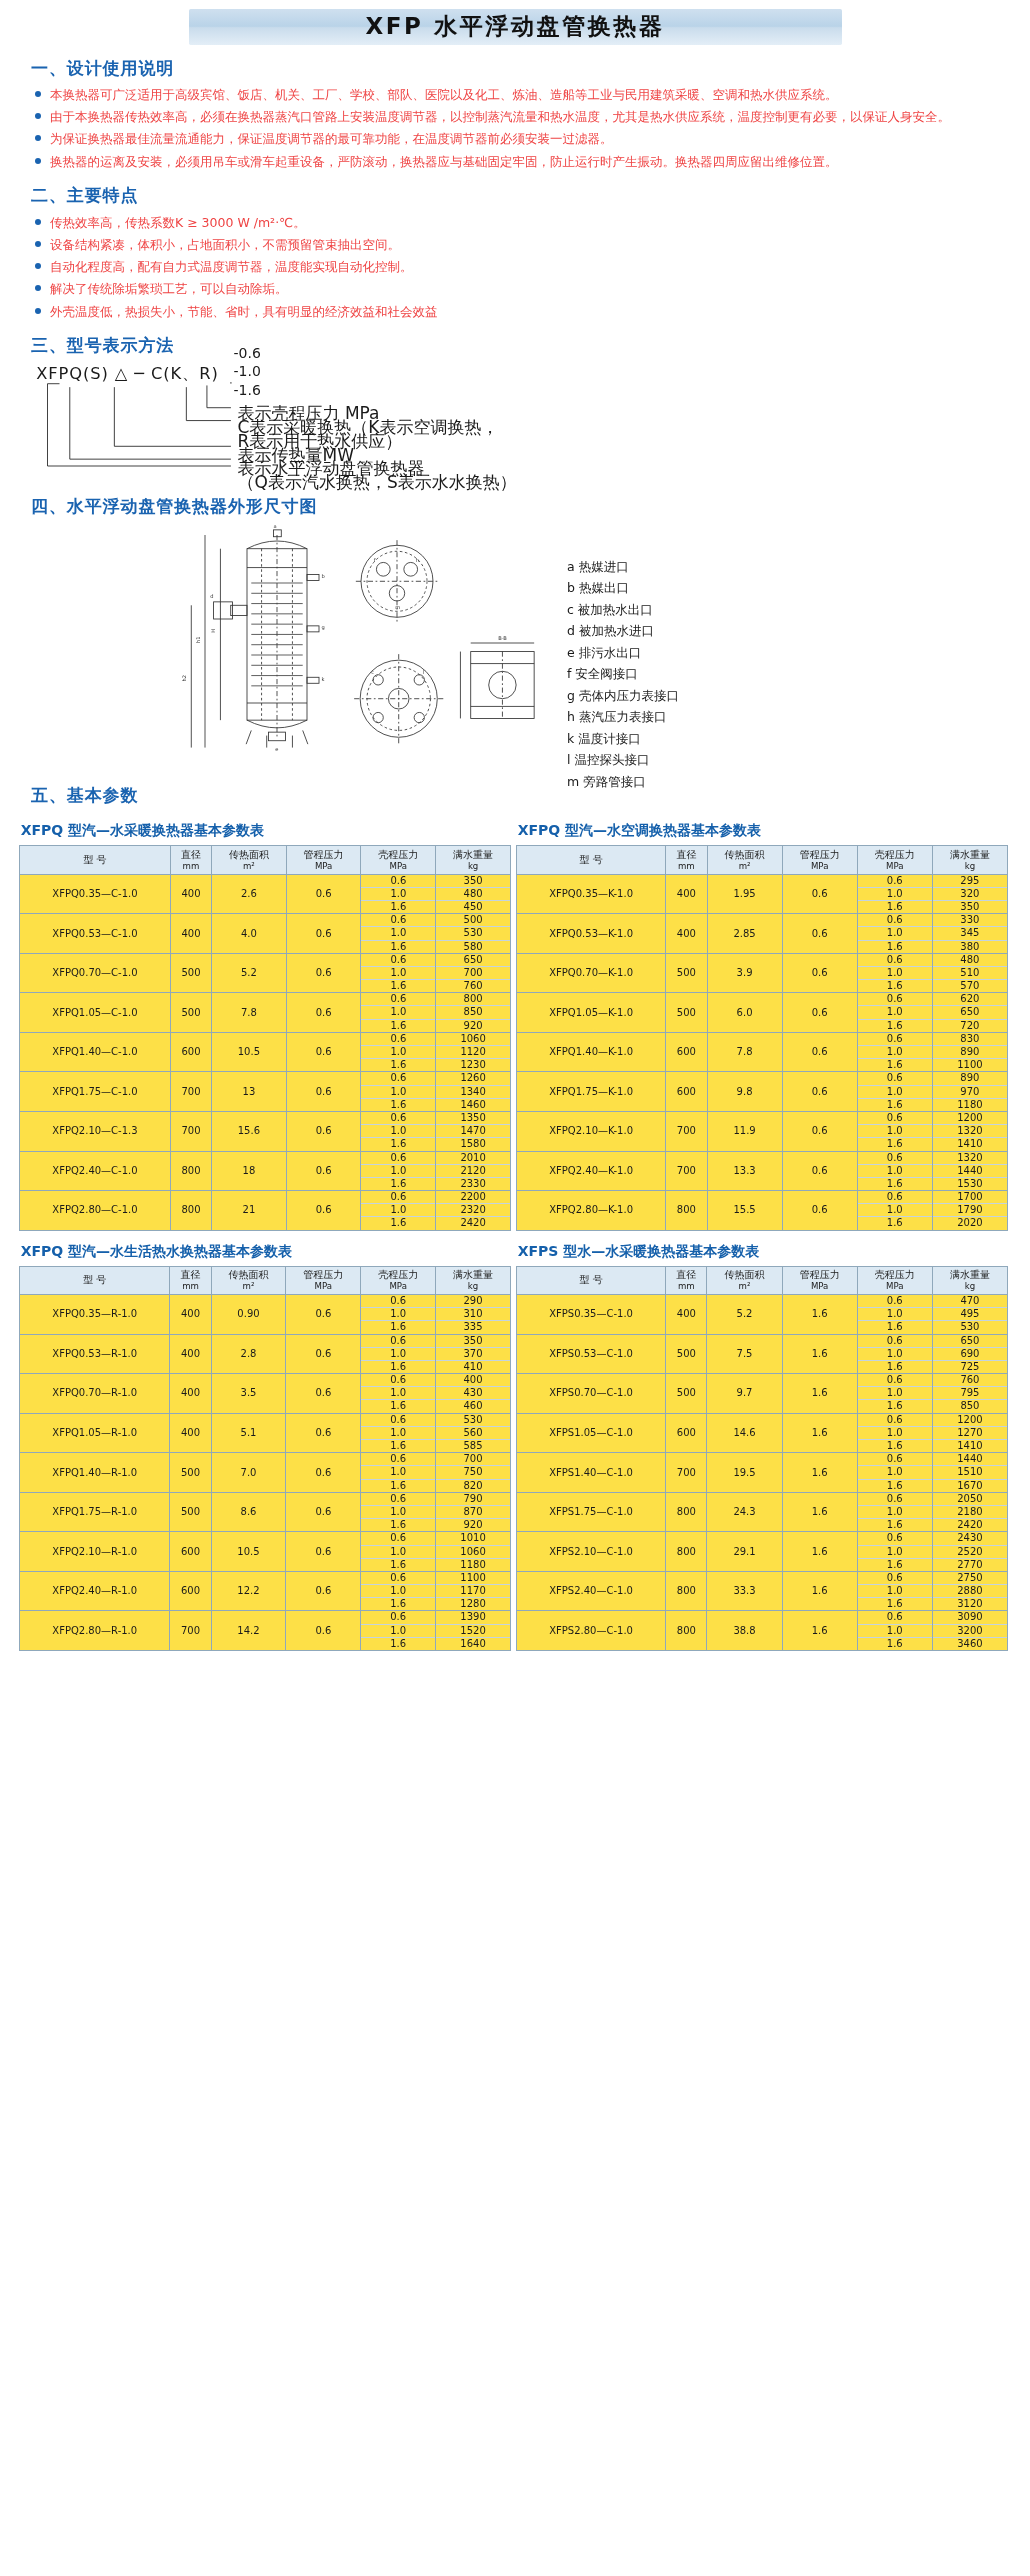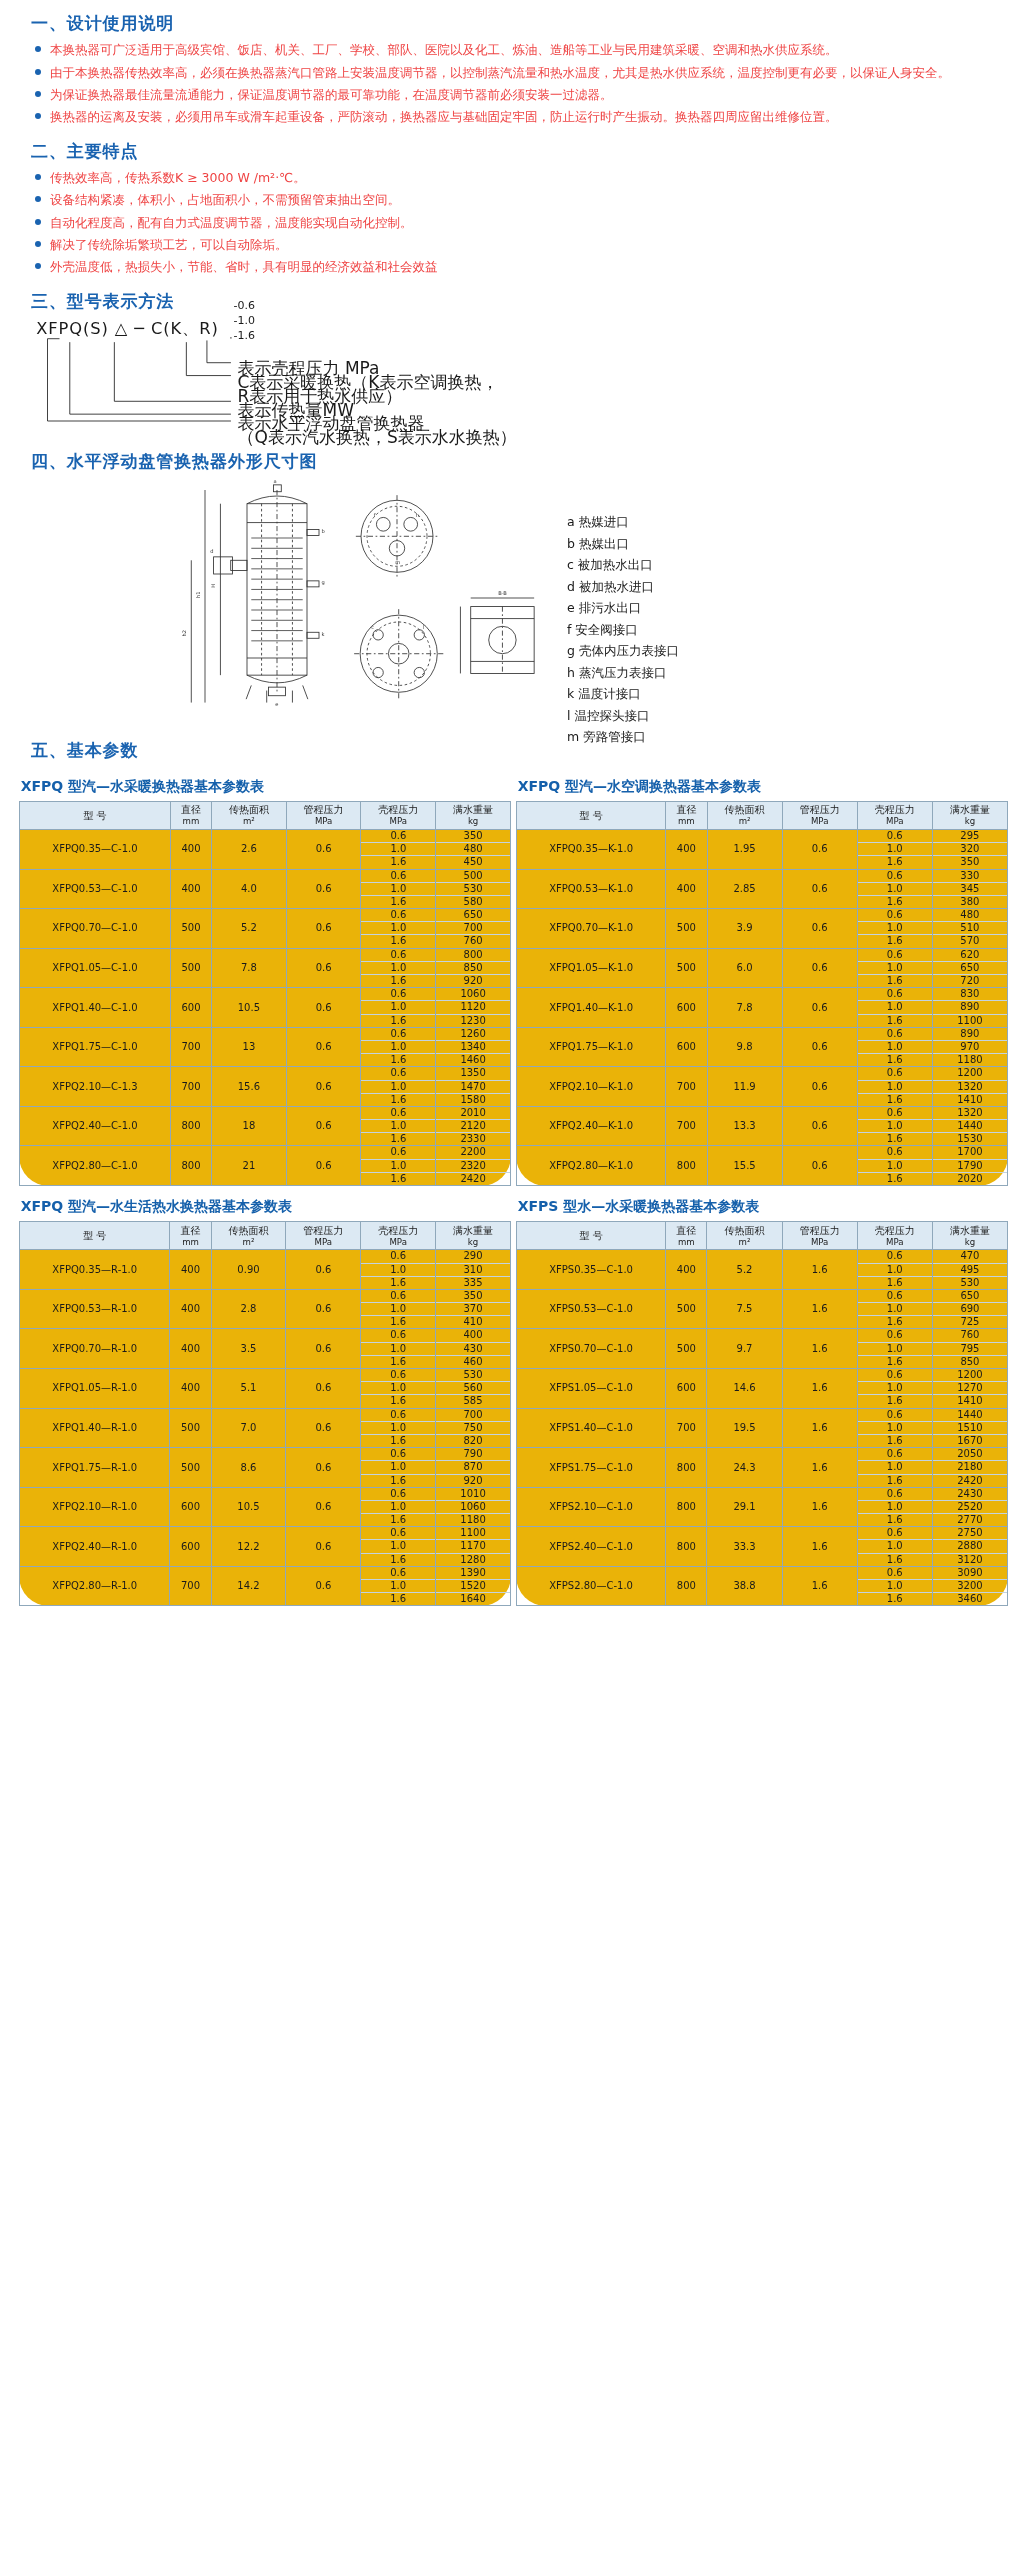--- a/index.html
+++ b/index.html
@@ -37,55 +37,58 @@
     position:relative; color:#ef4444;
   }
   .para .dot {
     position:absolute; left:15.5px; top:6px; width:6px; height:6px;
     background:#1a63b0; border-radius:50%;
   }
 
   
   .model-wrap { position:relative; margin:3.4px 0 0 15.5px; height:120px; font-size:13px; }
   .model-main { font-size:16.3px; letter-spacing:0.9px; margin-left:1.7px; }
-  .model-right { position:absolute; left:199px; top:-19px; font-size:11px; line-height:1.35; }
+  .model-right { position:absolute; left:199px; top:-19px; font-size:14px; line-height:1.35; }
   .leaders { position:absolute; left:0; top:0; width:481px; height:120px; }
   .mnote { position:absolute; font-size:17px; line-height:1.35; white-space:nowrap; }
 
   
   .draw-area { position:relative; height:249px; margin-top:5.2px; }
   .legend { position:absolute; left:548px; top:33px; font-size:12.5px; line-height:1.72; }
   .draw-svg { position:absolute; left:146px; top:0; }
 
   
   .tables-grid { display:flex; gap:5px; margin-top:1.7px; }
   .tcol { width:492px; }
   .tbl-title {
     color:#1560ab; font-size:14px; font-weight:bold; margin:10.3px 0 5.2px 1.7px;
   }
   table.spec {
-    border-collapse:collapse; width:100%; font-size:10px; background:#eab308;border-radius:30px;
+    border-collapse:collapse; width:100%; font-size:10px; background:#fde047;
   }
   table.spec th, table.spec td {
     border:0.9px solid #8fa8bb; text-align:center; padding:0.9px 1.7px; line-height:1.18;
   }
   table.spec thead th {
     background:#dce9f3; font-weight:normal; font-size:10px; padding:2.6px 1.7px;
   }
   table.spec thead th .u { display:block; font-size:8.6px; }
   table.spec td.model { font-size:10px; white-space:nowrap; }
   table.spec td.p3 { padding:0; }
   table.spec td.p3 div { line-height:1.22; border-bottom:0.9px solid #c3d3e0; }
   table.spec td.p3 div:last-child { border-bottom:none; }
 </style>
 </head>
 <body>
 
 <div class="page">
 
+  <div class="title-bar">
+    <h1>XFP 水平浮动盘管换热器</h1>
+  </div>
 
   <div class="sec-h">一、设计使用说明</div>
   <p class="para"><span class="dot"></span><span>本换热器可广泛适用于高级宾馆、饭店、机关、工厂、学校、部队、医院以及化工、炼油、造船等工业与民用建筑采暖、空调和热水供应系统。</span></p>
   <p class="para"><span class="dot"></span><span>由于本换热器传热效率高，必须在换热器蒸汽口管路上安装温度调节器，以控制蒸汽流量和热水温度，尤其是热水供应系统，温度控制更有必要，以保证人身安全。</span></p>
   <p class="para"><span class="dot"></span><span>为保证换热器最佳流量流通能力，保证温度调节器的最可靠功能，在温度调节器前必须安装一过滤器。</span></p>
   <p class="para"><span class="dot"></span><span>换热器的运离及安装，必须用吊车或滑车起重设备，严防滚动，换热器应与基础固定牢固，防止运行时产生振动。换热器四周应留出维修位置。</span></p>
 
   <div class="sec-h">二、主要特点</div>
   <p class="para"><span class="dot"></span><span>传热效率高，传热系数K ≥ 3000 W /m²·℃。</span></p>
   <p class="para"><span class="dot"></span><span>设备结构紧凑，体积小，占地面积小，不需预留管束抽出空间。</span></p>

